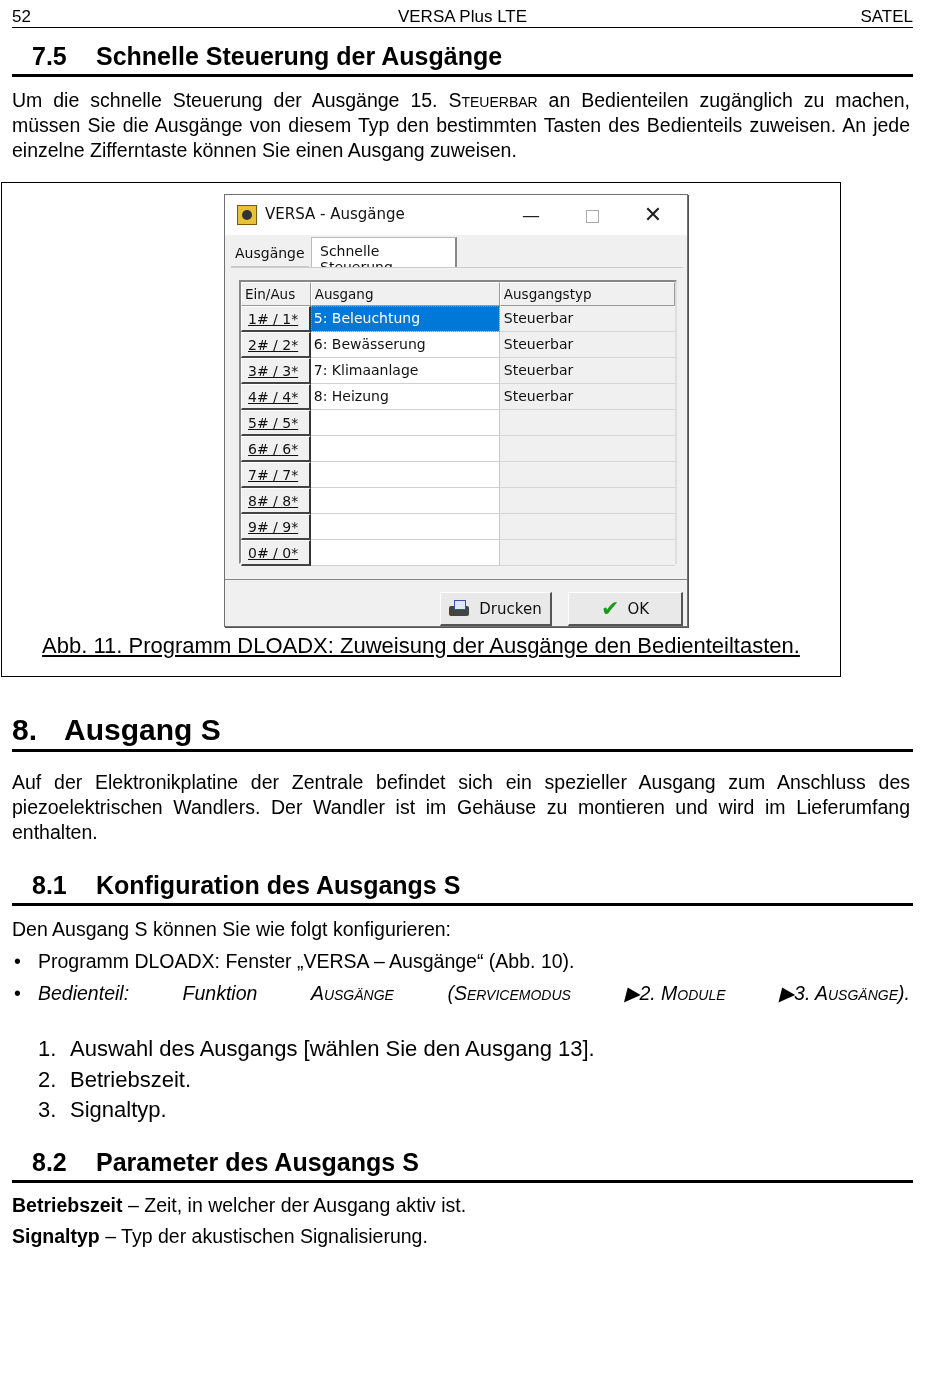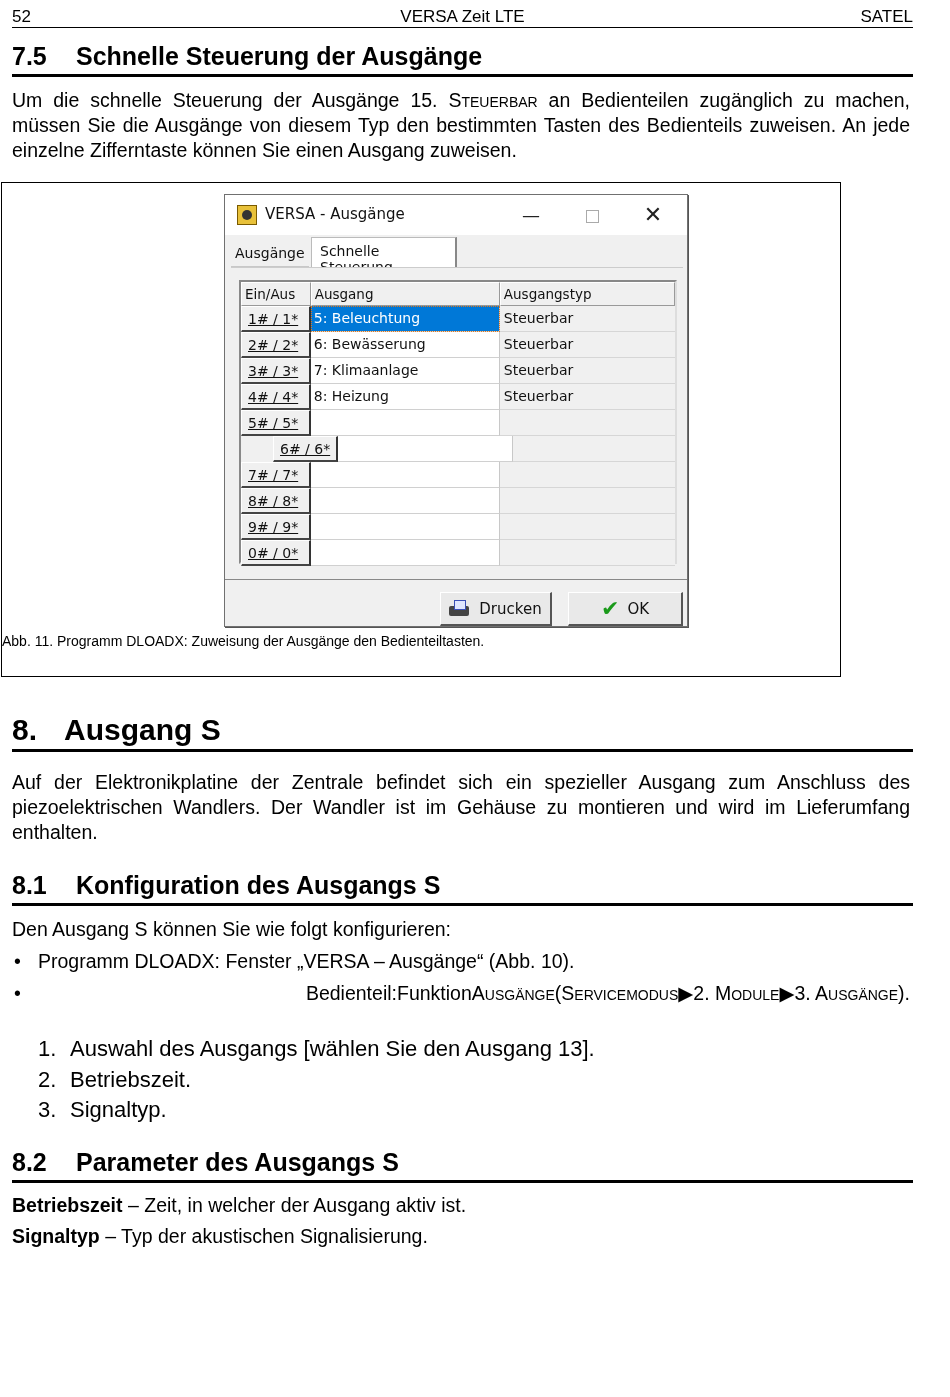--- a/index.html
+++ b/index.html
@@ -13,39 +13,39 @@
   }
   .page-header span { position: absolute; top: 3px; }
   .ph-num { left: 0; }
   .ph-title { left: 0; right: 0; text-align: center; }
   .ph-brand { right: 0; }
 
   .h2 {
     position: absolute; left: 12px; width: 901px; font-weight: bold; font-size: 25px;
     border-bottom: 3px solid #000; padding-bottom: 3px;
   }
-  .h2 .num { display: inline-block; width: 64px; }
+  .h2 .num { display: inline-block; width: 64px; margin-left: 20px; }
   .h1 {
     position: absolute; left: 12px; width: 901px; font-weight: bold; font-size: 30px;
     border-bottom: 3px solid #000; padding-bottom: 2px;
   }
   .h1 .num { display: inline-block; width: 52px; }
 
   .para {
     position: absolute; left: 12px; width: 898px; font-size: 19.5px; line-height: 25px;
     text-align: justify;
   }
   .sc { font-variant: small-caps; }
 
   .figure-box {
     position: absolute; left: 1px; top: 182px; width: 840px; height: 495px;
     border: 1.5px solid #000;
   }
   .caption {
-    position: absolute; left: 0; right: 0; top: 450px; font-size: 14px;
+    position: absolute; left: 0; right: 0; top: 450px; text-align: center; font-size: 22px; text-decoration: underline;
   }
 
   
   .win {
     position: absolute; left: 222px; top: 11px; width: 464px; height: 433px;
     background: #f0f0f0; border: 1px solid #707070; box-shadow: 1px 1px 0 #555;
     font-family: "DejaVu Sans", sans-serif;
   }
   .titlebar { position: absolute; left: 0; top: 0; width: 100%; height: 40px; background: #fff; }
   .app-icon {
@@ -115,33 +115,33 @@
   }
   .ic-printer::after {
     content: ""; position: absolute; left: 5px; top: 0; width: 10px; height: 8px;
     background: #dfe6ff; border: 1px solid #3a4fb5;
   }
   .ic-check { color: #1a9a1a; font-size: 22px; font-weight: bold; line-height: 1; }
 
   ul.bullets { position: absolute; left: 12px; width: 898px; list-style: none; font-size: 19.5px; line-height: 25px; }
   ul.bullets li { position: relative; padding-left: 26px; margin-bottom: 7px; }
   ul.bullets li::before { content: "•"; position: absolute; left: 2px; }
-  .justify-line { display: flex; justify-content: flex-end; }
+  .justify-line { display: flex; justify-content: space-between; font-style: italic; }
   ol.steps { position: absolute; left: 38px; list-style: none; font-size: 22px; line-height: 25px; }
   ol.steps li { margin-bottom: 5.5px; }
   ol.steps .n { display: inline-block; width: 32px; }
   .def { position: absolute; left: 12px; font-size: 19.5px; line-height: 25px; }
   .def b { font-weight: bold; }
 </style>
 </head>
 <body>
 
 <div class="page-header">
   <span class="ph-num">52</span>
-  <span class="ph-title">VERSA Zeit LTE</span>
+  <span class="ph-title">VERSA Plus LTE</span>
   <span class="ph-brand">SATEL</span>
 </div>
 
 <div class="h2" style="top:42px;">
   <span class="num">7.5</span><span>Schnelle Steuerung der Ausgänge</span>
 </div>
 
 <p class="para" style="top:88px;"><span>Um die schnelle Steuerung der Ausgänge 15. </span><span class="sc">Steuerbar</span><span> an Bedienteilen zugänglich zu machen, müssen Sie die Ausgänge von diesem Typ den bestimmten Tasten des Bedienteils zuweisen. An jede einzelne Zifferntaste können Sie einen Ausgang zuweisen.</span></p>
 
 <div class="figure-box">
@@ -182,21 +182,21 @@
         <div class="grid-row" style="top:102px;">
           <div class="cell-key">4# / 4*</div>
           <div class="cell-name">8: Heizung</div>
           <div class="cell-type">Steuerbar</div>
         </div>
         <div class="grid-row" style="top:128px;">
           <div class="cell-key">5# / 5*</div>
           <div class="cell-name"></div>
           <div class="cell-type"></div>
         </div>
-        <div class="grid-row" style="top:154px;padding-left:32px;">
+        <div class="grid-row" style="top:154px;">
           <div class="cell-key">6# / 6*</div>
           <div class="cell-name"></div>
           <div class="cell-type"></div>
         </div>
         <div class="grid-row" style="top:180px;">
           <div class="cell-key">7# / 7*</div>
           <div class="cell-name"></div>
           <div class="cell-type"></div>
         </div>
         <div class="grid-row" style="top:206px;">

